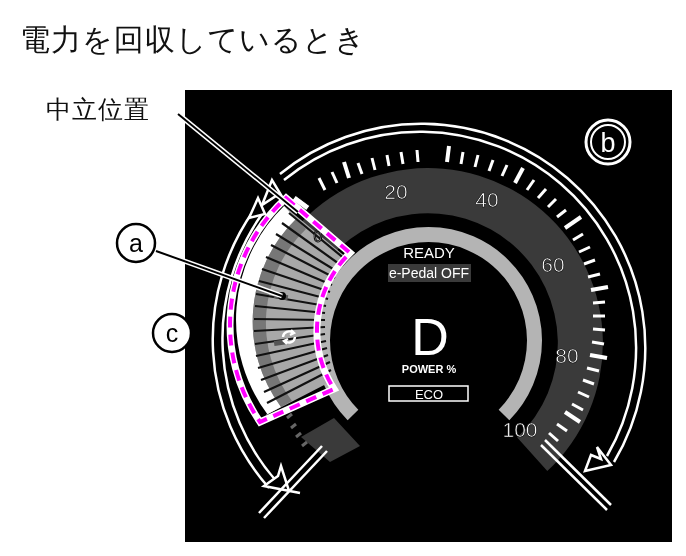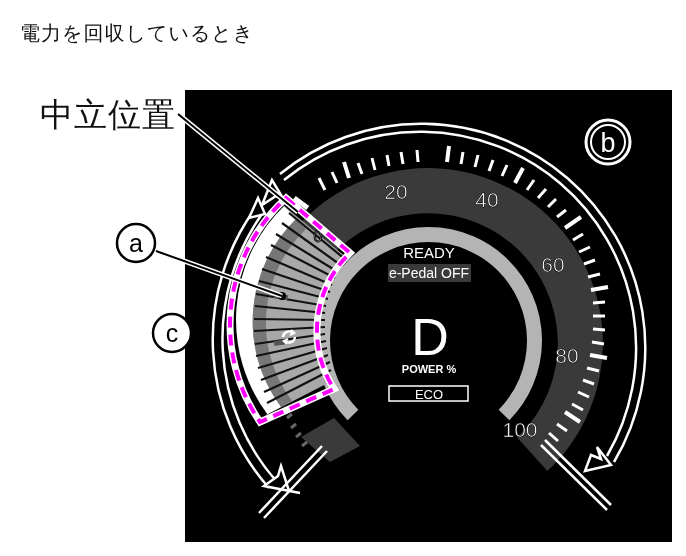--- a/index.html
+++ b/index.html
@@ -1,20 +1,20 @@
 <!DOCTYPE html>
 <html><head>
 <meta charset="utf-8">
 <style>
   html, body { margin: 0; padding: 0; background: #ffffff; }
   body { width: 686px; height: 556px; position: relative; overflow: hidden;
          font-family: "DejaVu Sans", "Liberation Sans", sans-serif; }
-  .title { position: absolute; left: 20px; top: 20px; font-size: 20px; color: #111;
+  .title { position: absolute; left: 20px; top: 20px; font-size: 30px; color: #111;
            letter-spacing: 1px; font-family: Liberation Sans, sans-serif; }
-  .neutral-label { position: absolute; left: 40px; top: 93px; font-size: 33px; color: #111;
+  .neutral-label { position: absolute; left: 46px; top: 93px; font-size: 25px; color: #111;
                    font-family: "DejaVu Sans", sans-serif; letter-spacing: 1px; }
   svg { position: absolute; left: 0; top: 0; }
   .gauge-text { font-family: "Liberation Sans", "DejaVu Sans", sans-serif; }
 </style>
 </head>
 <body>
 
 <div class="title">電力を回収しているとき</div>
 <div class="neutral-label">中立位置</div>
 

